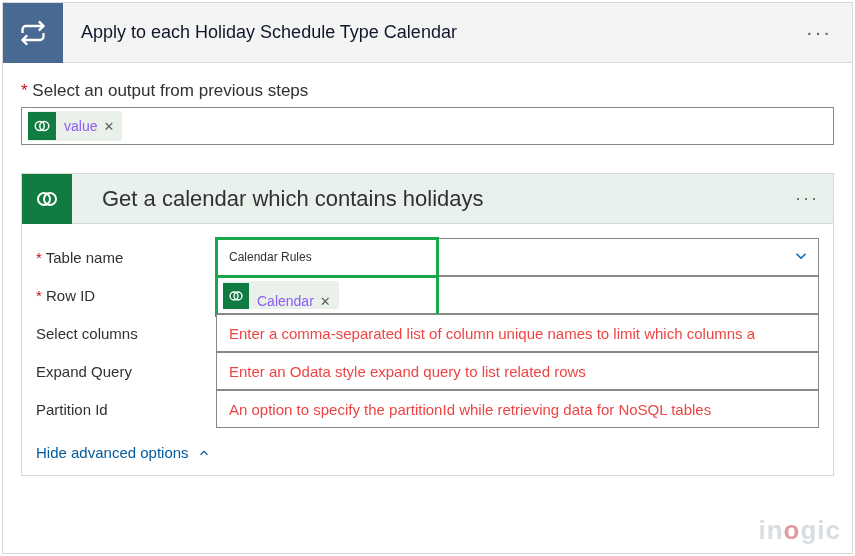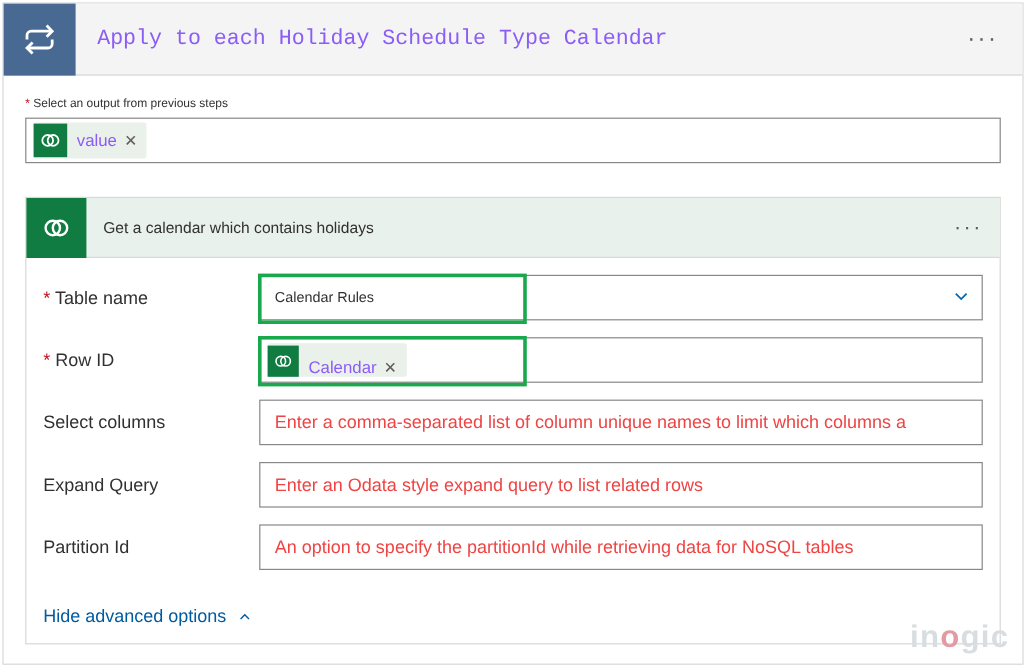--- a/index.html
+++ b/index.html
@@ -33,40 +33,39 @@
     height: 60px;
     background: #486991;
     display: flex;
     align-items: center;
     justify-content: center;
   }
   .ate-title {
     flex: 1;
     padding-left: 18px;
     font-size: 18px;
-    color: #8b5cf6;
-    font-family: Liberation Mono, monospace;
+    color: #0f172a;
   }
   .more-btn {
     padding: 0 20px;
     font-size: 20px;
     letter-spacing: 2px;
     color: #605e5c;
     cursor: pointer;
     height: 60px;
     display: flex;
     align-items: center;
   }
   
   .output-section {
     padding: 18px 18px 10px 18px;
   }
   .req-star { color: #c50f1f; }
   .field-label {
-    font-size: 10px;
+    font-size: 17px;
     color: #323130;
     margin-bottom: 6px;
   }
   .token-input {
     border: 1px solid #8a8886;
     height: 38px;
     display: flex;
     align-items: center;
     padding: 4px 6px;
     background: #fff;
@@ -115,41 +114,40 @@
   .inner-icon-box {
     width: 50px;
     height: 50px;
     background: #107c41;
     display: flex;
     align-items: center;
     justify-content: center;
   }
   .inner-title {
     flex: 1;
-    padding-left: 14px;
-    font-size: 13px;
+    padding-left: 30px;
+    font-size: 22px;
   }
   .inner-more {
     padding: 0 14px;
     font-size: 18px;
     letter-spacing: 2px;
     color: #605e5c;
     cursor: pointer;
     height: 50px;
     display:flex;
     align-items:center;
   }
 
   .param-rows {
     padding: 14px 14px 6px 14px;
   }
   .param-row {
     display: flex;
     align-items: center;
-    margin-bottom: 14px;
   }
   .param-label {
     width: 180px;
     font-size: 15px;
     color: #323130;
   }
   .param-input-wrap {
     flex: 1;
     position: relative;
     border: 1px solid #8a8886;

